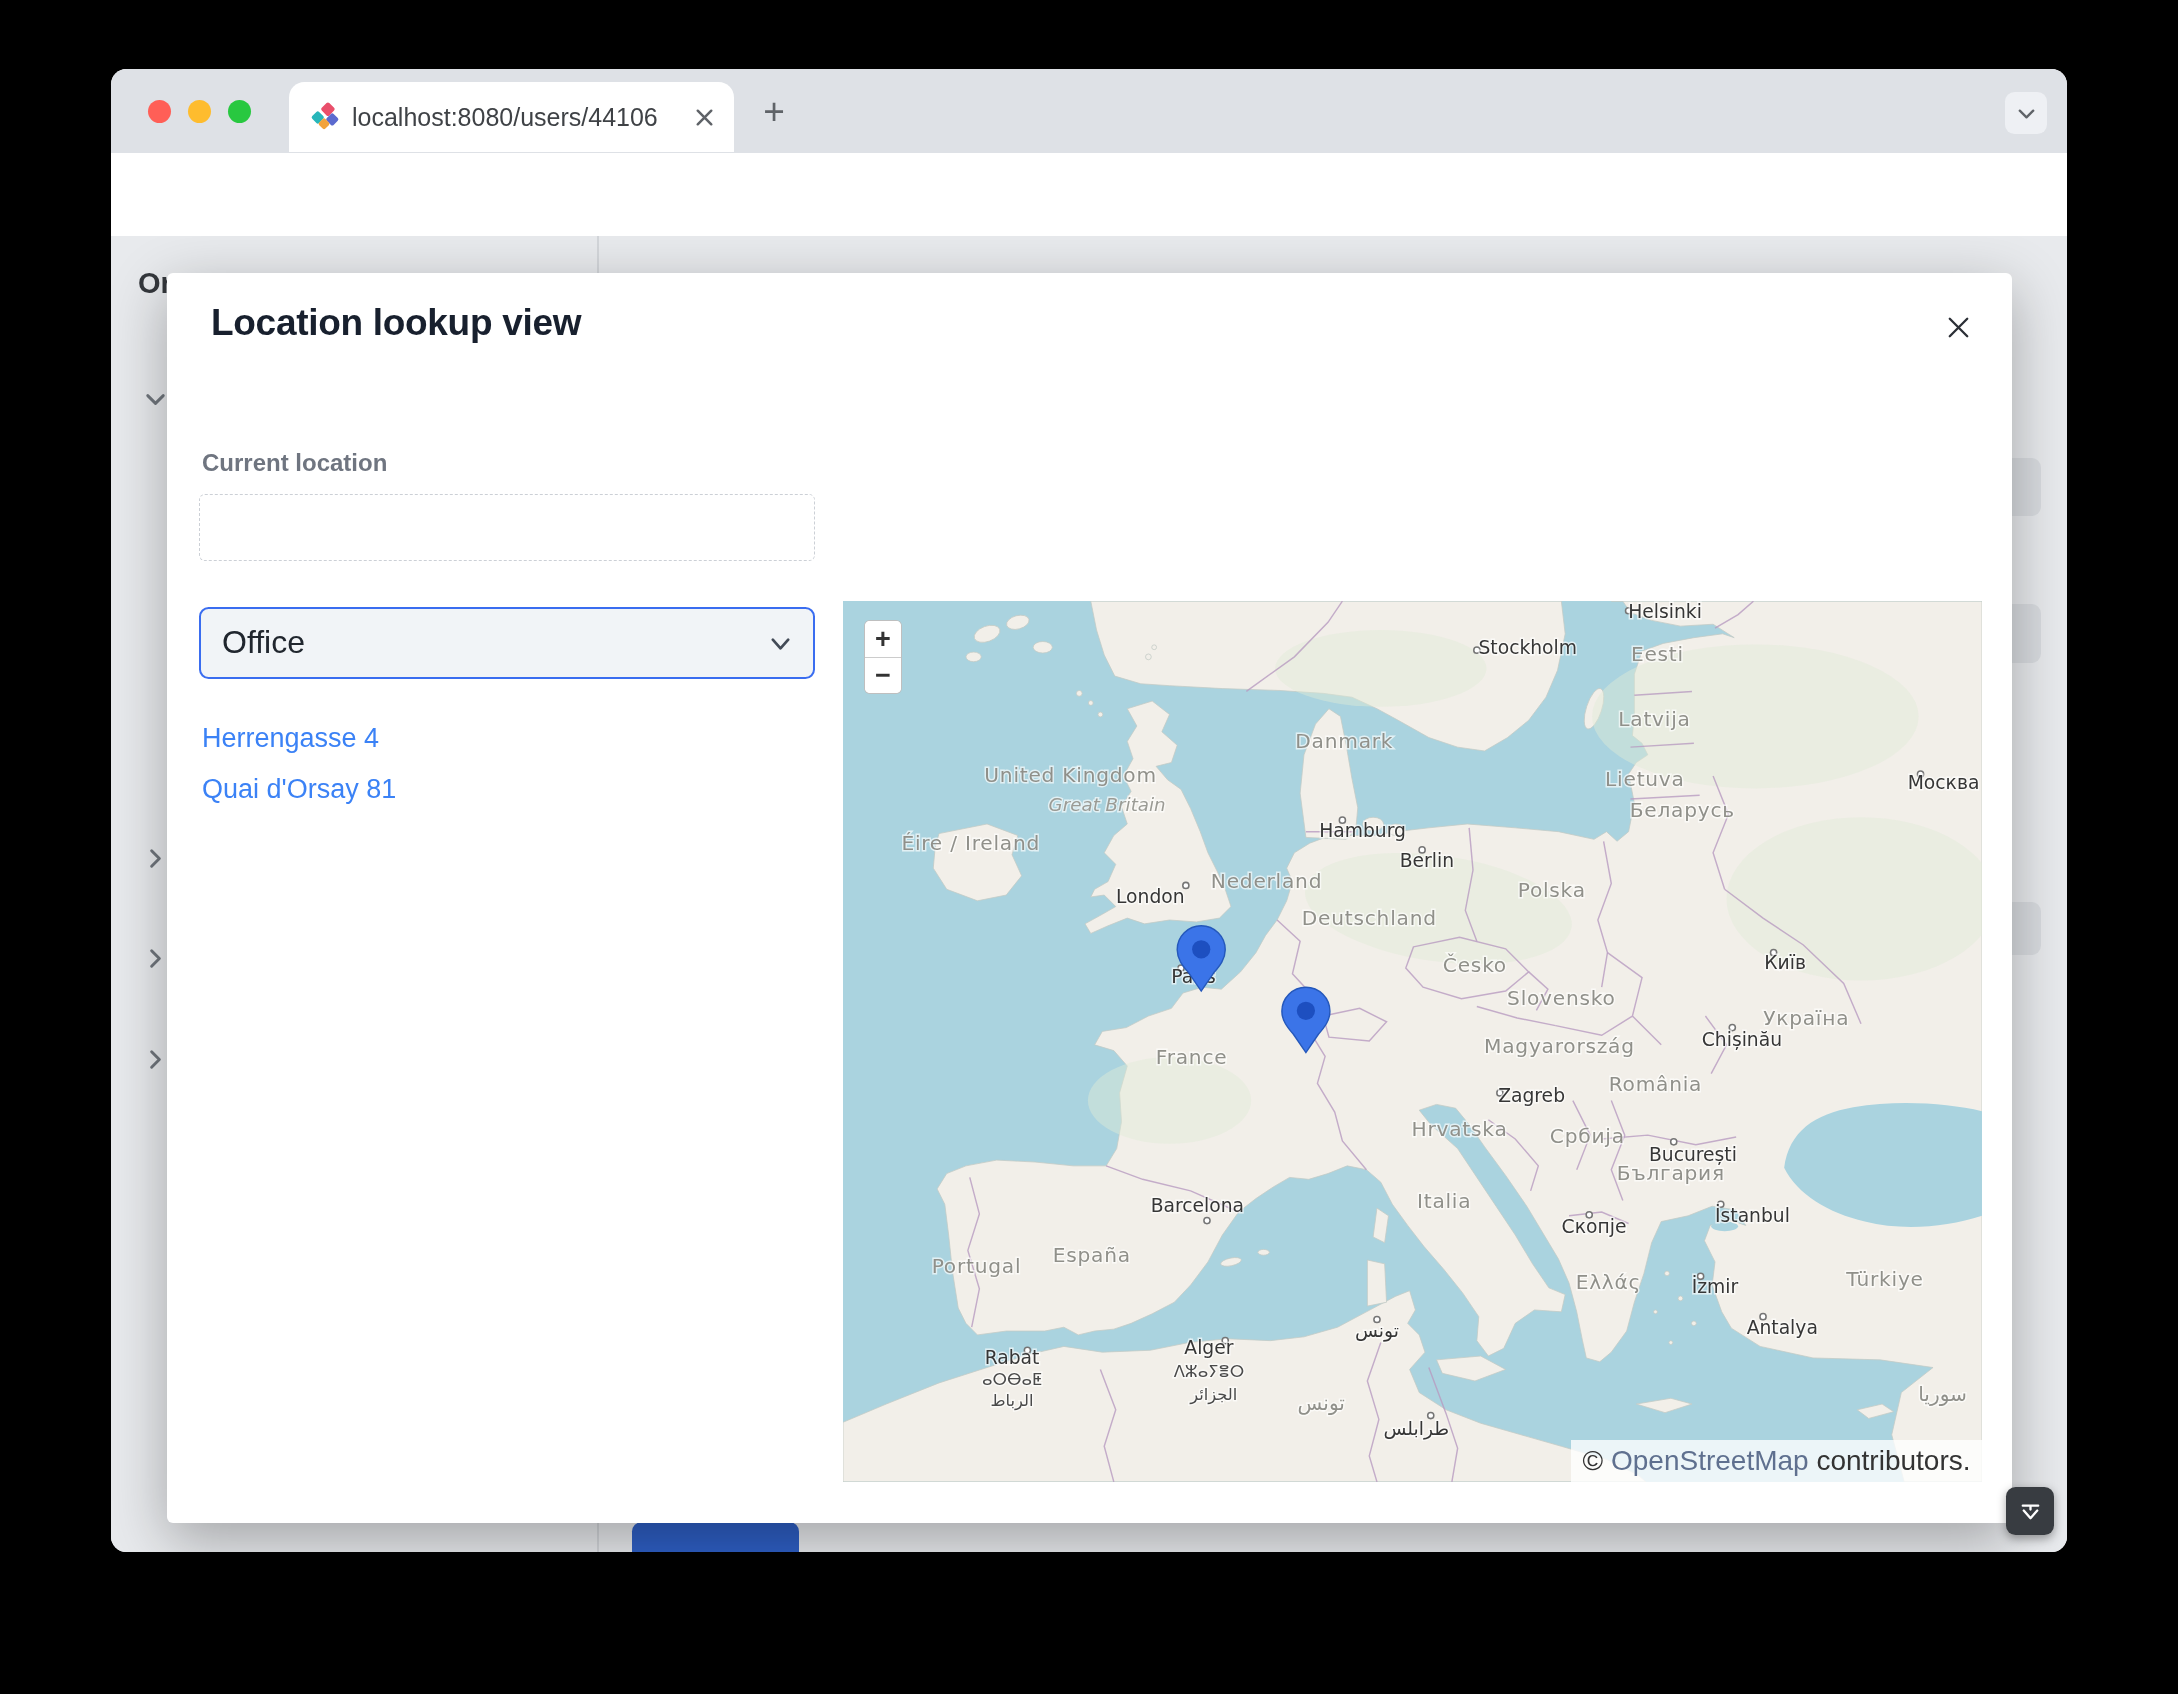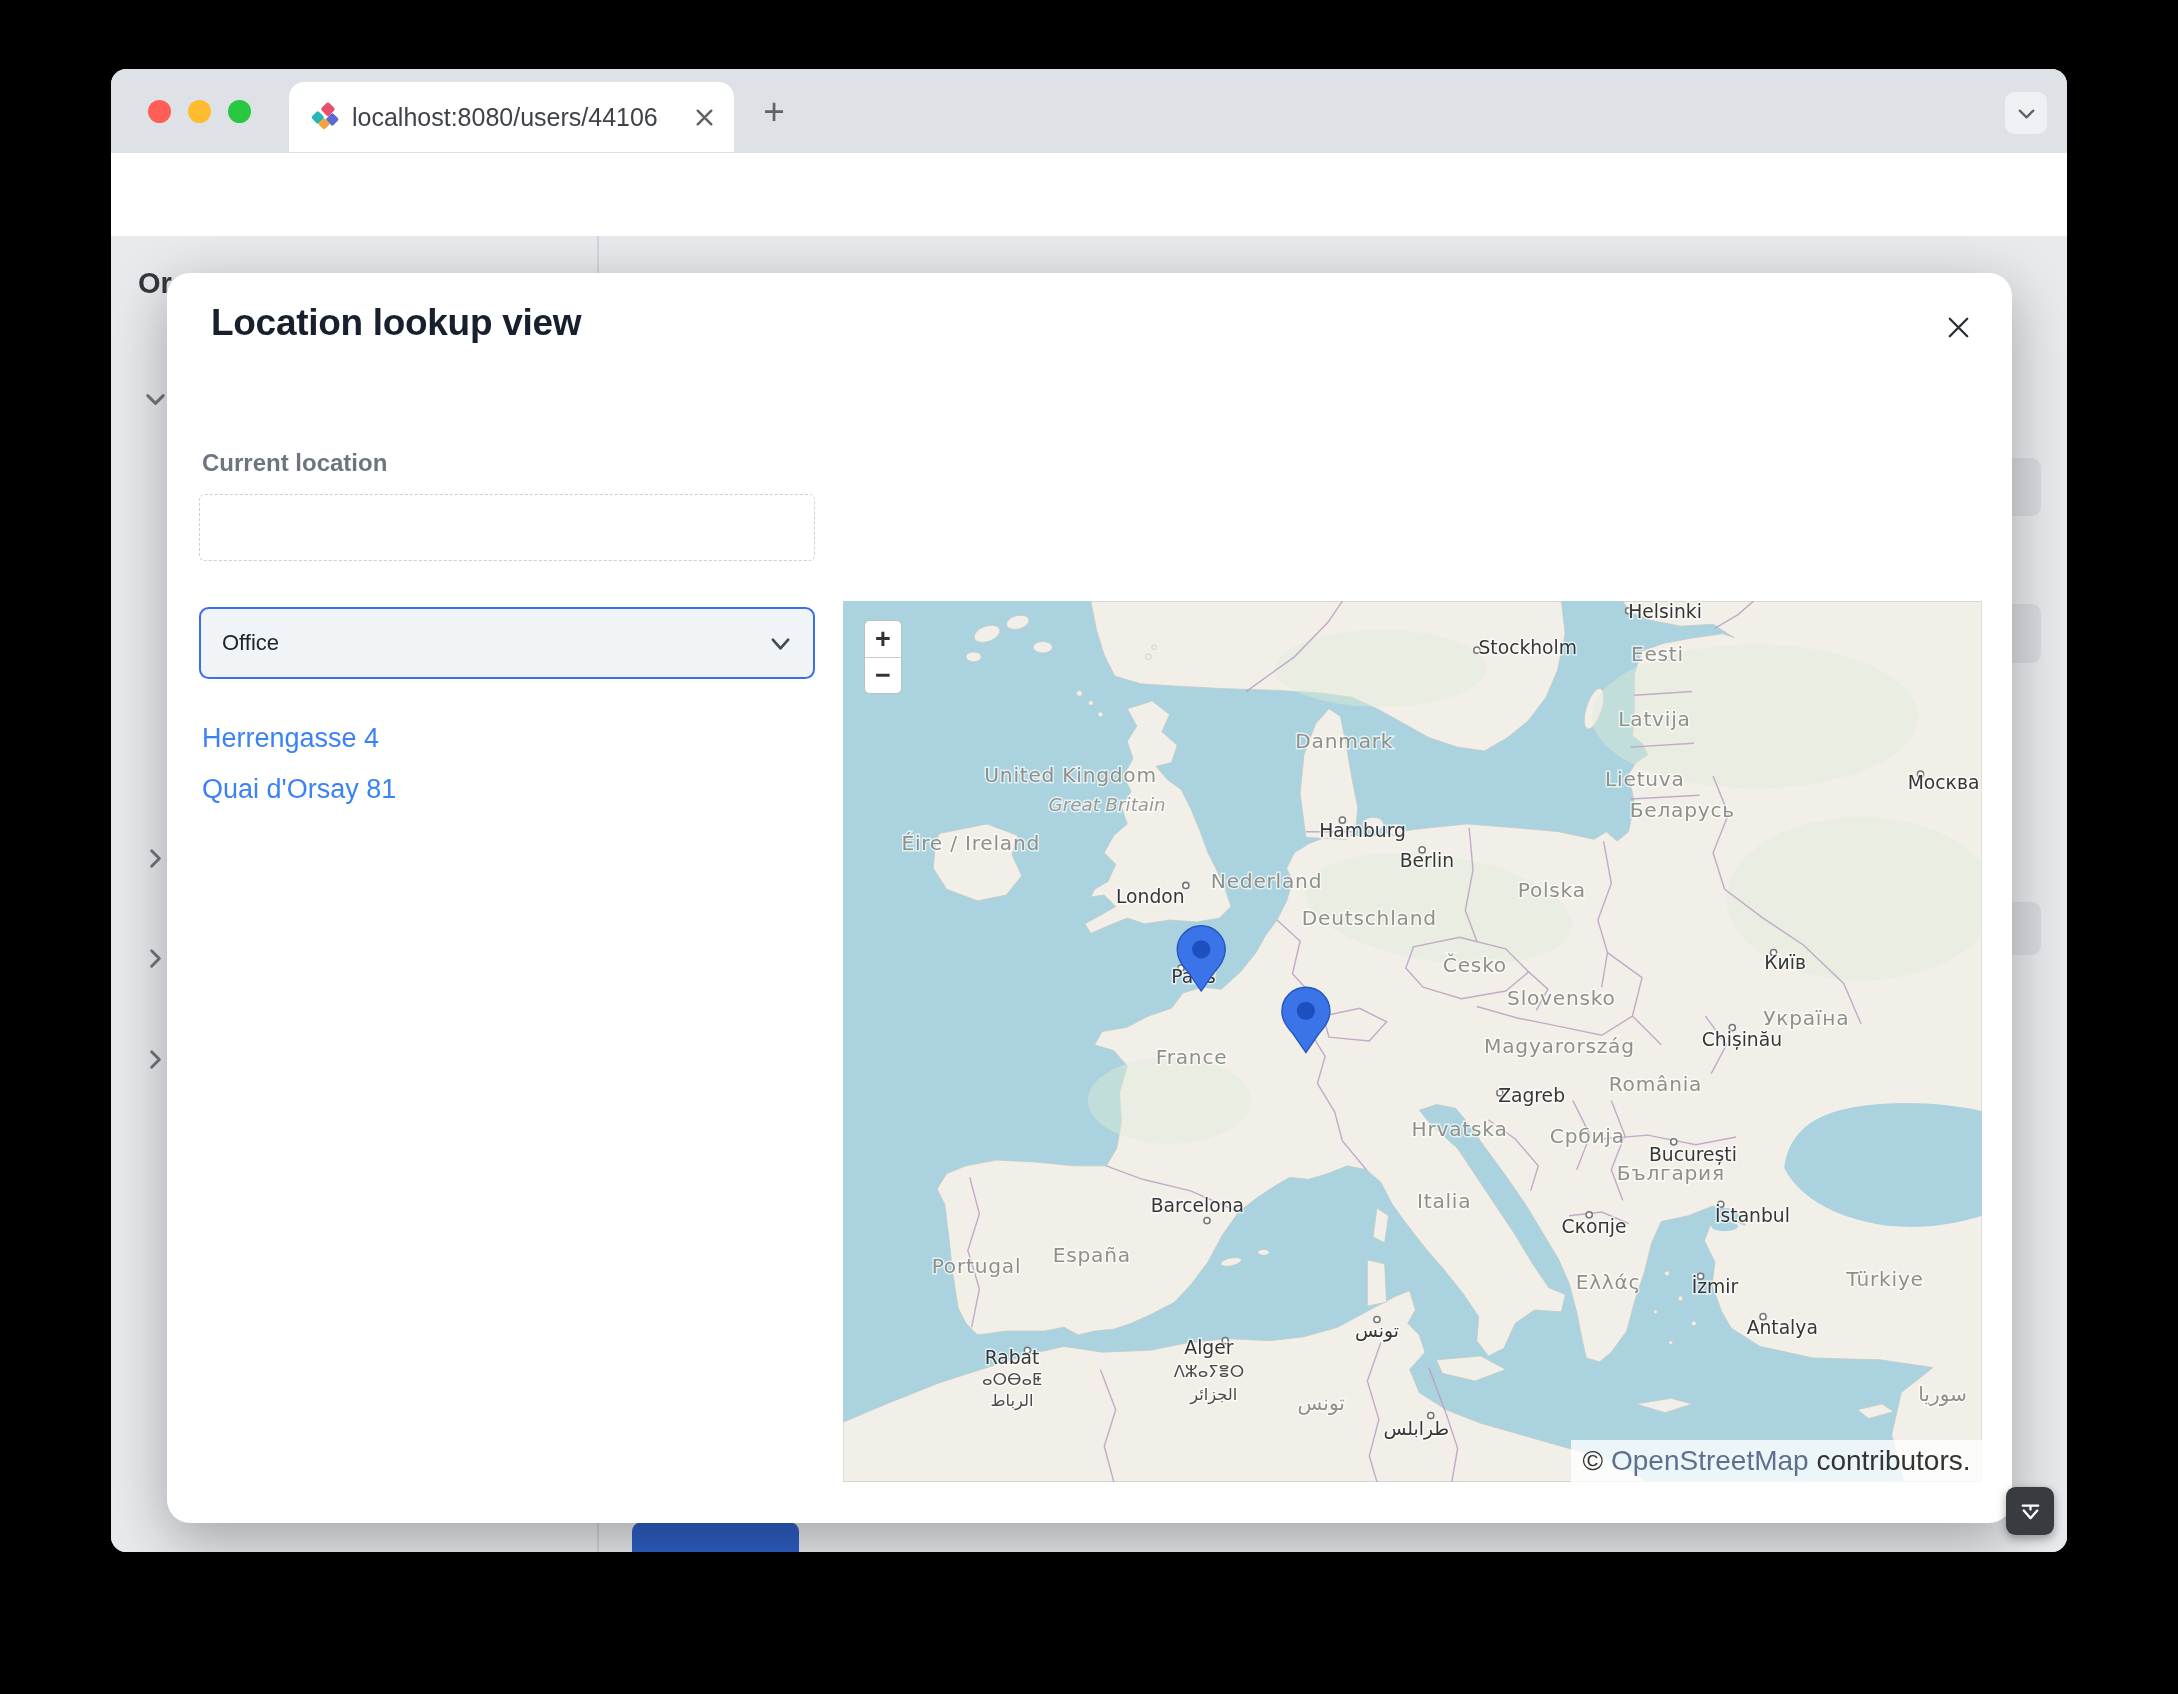--- a/index.html
+++ b/index.html
@@ -40,32 +40,32 @@
   .content{position:absolute;left:0;top:167px;width:1956px;height:1316px;background:#e8eaed;overflow:hidden;}
   .side-divider{position:absolute;left:486px;top:0;width:1.9px;height:100%;background:#d3d6da;}
   .bg-heading{position:absolute;left:27px;top:31px;font-size:29px;font-weight:bold;color:#34373c;}
   .bg-chev{position:absolute;left:29px;width:31px;height:31px;color:#6d7278;}
   .bg-rect{position:absolute;left:1886px;width:44px;background:#d9dce0;border-radius:9.6px;}
   .bg-bluebtn{position:absolute;left:521px;top:1286px;width:167px;height:30px;background:#2e5fc5;
               border-radius:9.6px 9.6px 0 0;}
 
   
   .modal{position:absolute;left:56px;top:37px;width:1845px;height:1250px;background:#fff;
-         border-radius:23px;box-shadow:0 17.3px 58px rgba(0,0,0,.30);}
+         border-radius:6px;box-shadow:0 17.3px 58px rgba(0,0,0,.30);}
   .modal-title{position:absolute;left:44px;top:29px;font-size:37px;font-weight:700;color:#18202e;
                letter-spacing:-0.3px;}
   .modal-close{position:absolute;right:35px;top:35px;width:38px;height:38px;display:flex;
                align-items:center;justify-content:center;color:#2b2f36;}
   .field-label{position:absolute;left:35px;top:176px;font-size:24px;color:#6f7580;font-weight:bold;}
   .dashed-input{position:absolute;left:32px;top:221px;width:616px;height:67px;border:1.9px dashed #ccd0d6;
                 border-radius:5.8px;background:#fff;font-size:26px;color:#20262e;padding:0 19px;
                 line-height:63px;}
   .type-select{position:absolute;left:32px;top:334px;width:616px;height:72px;border:2.9px solid #3a6df0;
                border-radius:9.6px;background:#f1f4f7;}
-  .type-select .value{position:absolute;left:21px;top:0;height:67px;line-height:67px;font-size:22px;
+  .type-select .value{position:absolute;left:21px;top:0;height:67px;line-height:67px;font-size:32px;
                       color:#20262e;}
   .type-select .chev{position:absolute;right:19px;top:21px;width:27px;height:27px;color:#434b57;}
   .addr-list{position:absolute;left:35px;top:440px;font-size:27px;color:#3b82f6;line-height:51px;}
 
   
   .map{position:absolute;left:676px;top:328px;width:1139px;height:881px;background:#aad3df;overflow:hidden;}
   .map svg{position:absolute;left:0;top:0;}
   .zoom-ctl{position:absolute;left:21px;top:19px;width:38px;border:1.9px solid rgba(0,0,0,.25);
             border-radius:5.8px;overflow:hidden;background:#fff;z-index:5;}
   .zoom-btn{width:100%;height:36px;display:flex;align-items:center;justify-content:center;

